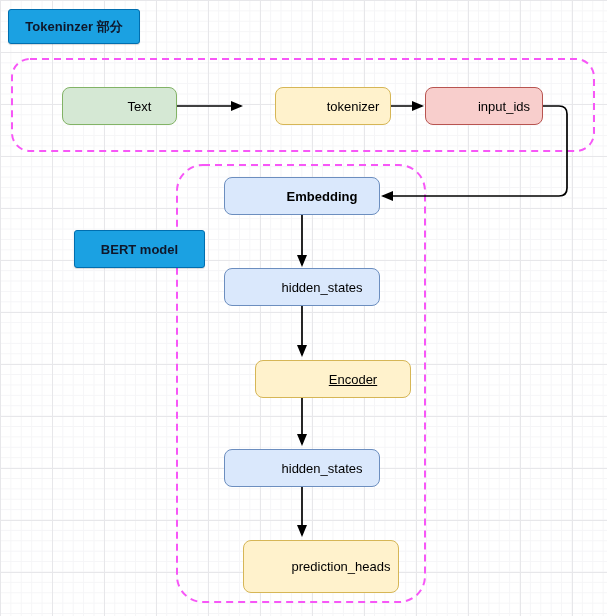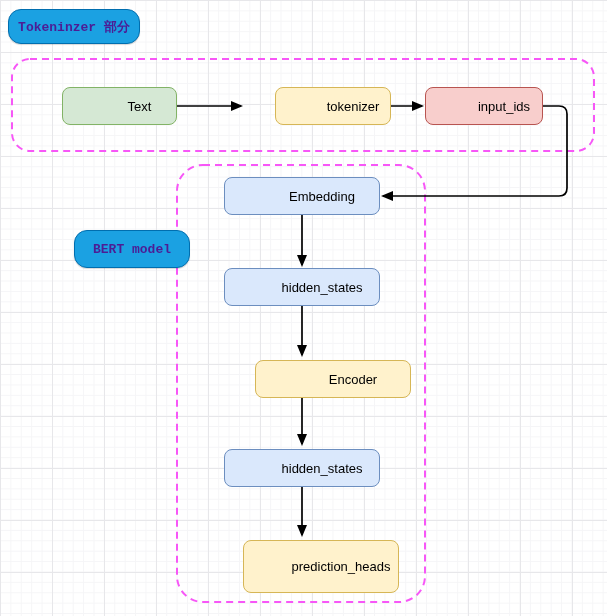--- a/index.html
+++ b/index.html
@@ -20,26 +20,25 @@
     border:1px solid #000; border-radius:8px;
     display:flex; align-items:center; justify-content:center;
     font-size:13px; color:#000000; white-space:nowrap;padding-left:40px;
   }
   .node.green  { background:#d5e8d4; border-color:#82b366; }
   .node.yellow { background:#fff2cc; border-color:#d6b656;margin-left:31px; }
   .node.red    { background:#f8cecc; border-color:#b85450; }
   .node.blue   { background:#dae8fc; border-color:#6c8ebf; }
   .section-label {
     position:absolute; box-sizing:border-box; z-index:3;
-    background:#1ba1e2; border:1px solid #006eaf; border-radius:13px;
-    color:#4c1d95; font-weight:bold; font-size:13px;
+    background:#1ba1e2; border:1px solid #006eaf; border-radius:3px;
+    color:#0f172a; font-weight:bold; font-size:13px;
     display:flex; align-items:center; justify-content:center;
     box-shadow:0 1px 1px rgba(0,0,0,0.15);
     white-space:nowrap;
-    font-family:Liberation Mono, monospace;
   }
 </style>
 </head>
 <body>
 
 <svg class="overlay" width="607" height="616" viewBox="0 0 607 616">
   <defs>
     <marker id="ah" markerWidth="12" markerHeight="10" refX="10" refY="5" orient="auto" markerUnits="userSpaceOnUse">
       <path d="M0,0 L12,5 L0,10 z" fill="#000000"></path>
     </marker>
@@ -59,29 +58,29 @@
 
   <path d="M302,306 L302,355" fill="none" stroke-width="1.7" marker-end="url(#ah)" stroke="#000000"></path>
 
   <path d="M302,398 L302,444" fill="none" stroke-width="1.7" marker-end="url(#ah)" stroke="#000000"></path>
 
   <path d="M302,487 L302,535" fill="none" stroke-width="1.7" marker-end="url(#ah)" stroke="#000000"></path>
 </svg>
 
 <div class="section-label" style="left:8px; top:9px; width:132px; height:35px;">Tokeninzer 部分</div>
 
-<div class="section-label" style="left:74px; top:230px; width:116px; height:38px;">BERT model</div>
+<div class="section-label" style="left:74px; top:230px; width:131px; height:38px;">BERT model</div>
 
 <div class="node green" style="left:62px; top:87px; width:115px; height:38px;">Text</div>
 
 <div class="node yellow" style="left:244px; top:87px; width:116px; height:38px;">tokenizer</div>
 
 <div class="node red" style="left:425px; top:87px; width:118px; height:38px;">input_ids</div>
 
-<div class="node blue" style="left:224px; top:177px; width:156px; height:38px;">Embedding</div>
+<div class="node blue" style="left:224px; top:177px; width:156px; height:38px;font-weight:bold;">Embedding</div>
 
 <div class="node blue" style="left:224px; top:268px; width:156px; height:38px;">hidden_states</div>
 
-<div class="node yellow" style="left:224px; top:360px; width:156px; height:38px;">Encoder</div>
+<div class="node yellow" style="left:224px; top:360px; width:156px; height:38px;text-decoration:underline;">Encoder</div>
 
 <div class="node blue" style="left:224px; top:449px; width:156px; height:38px;">hidden_states</div>
 
 <div class="node yellow" style="left:212px; top:540px; width:156px; height:53px;">prediction_heads</div>
 
 </body></html>

